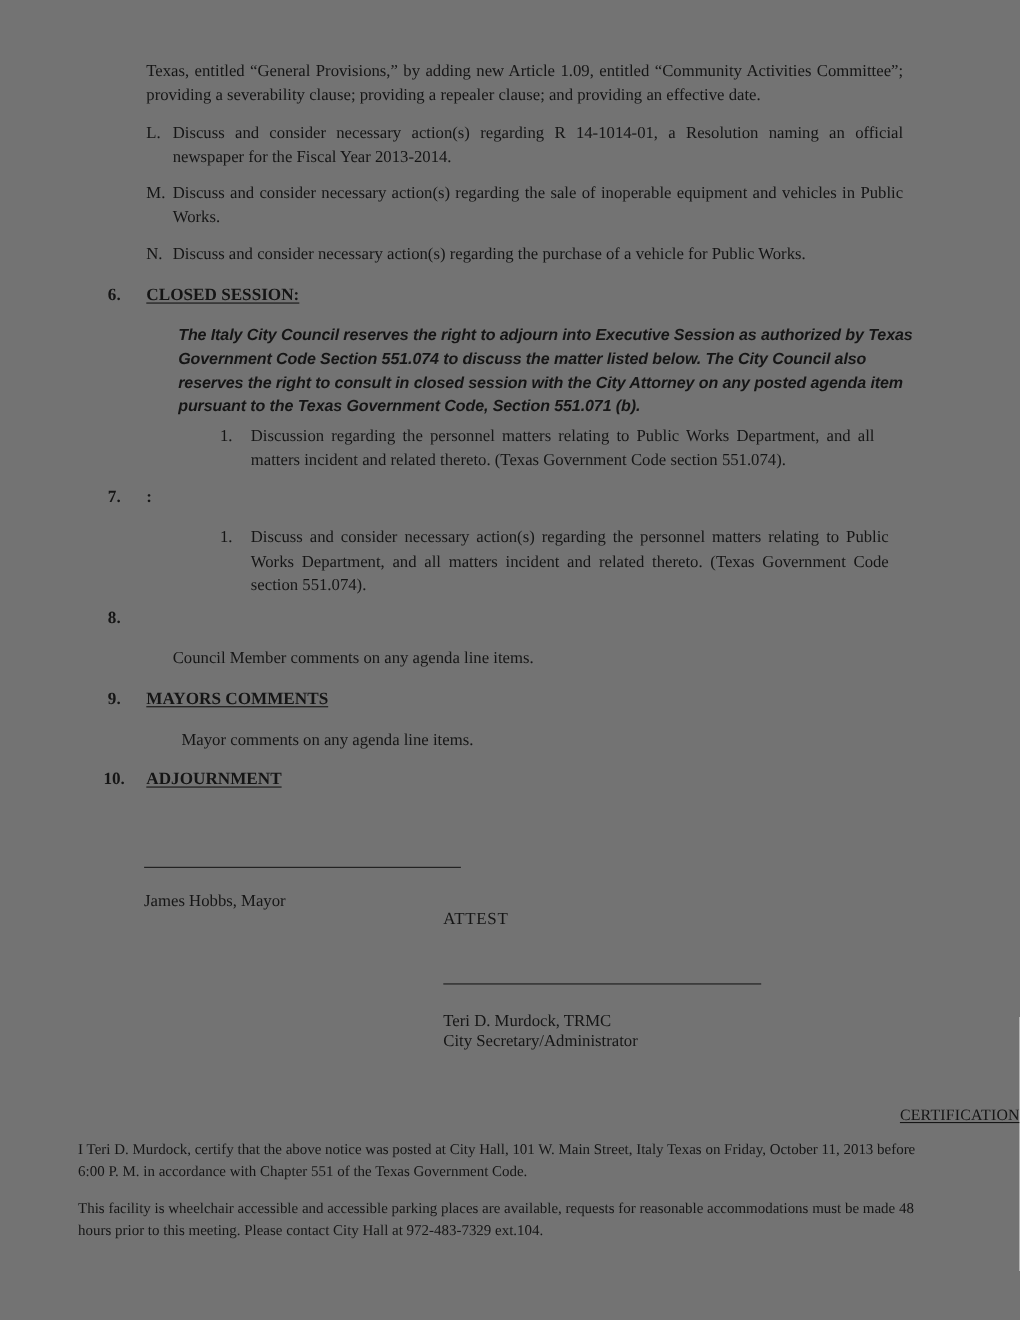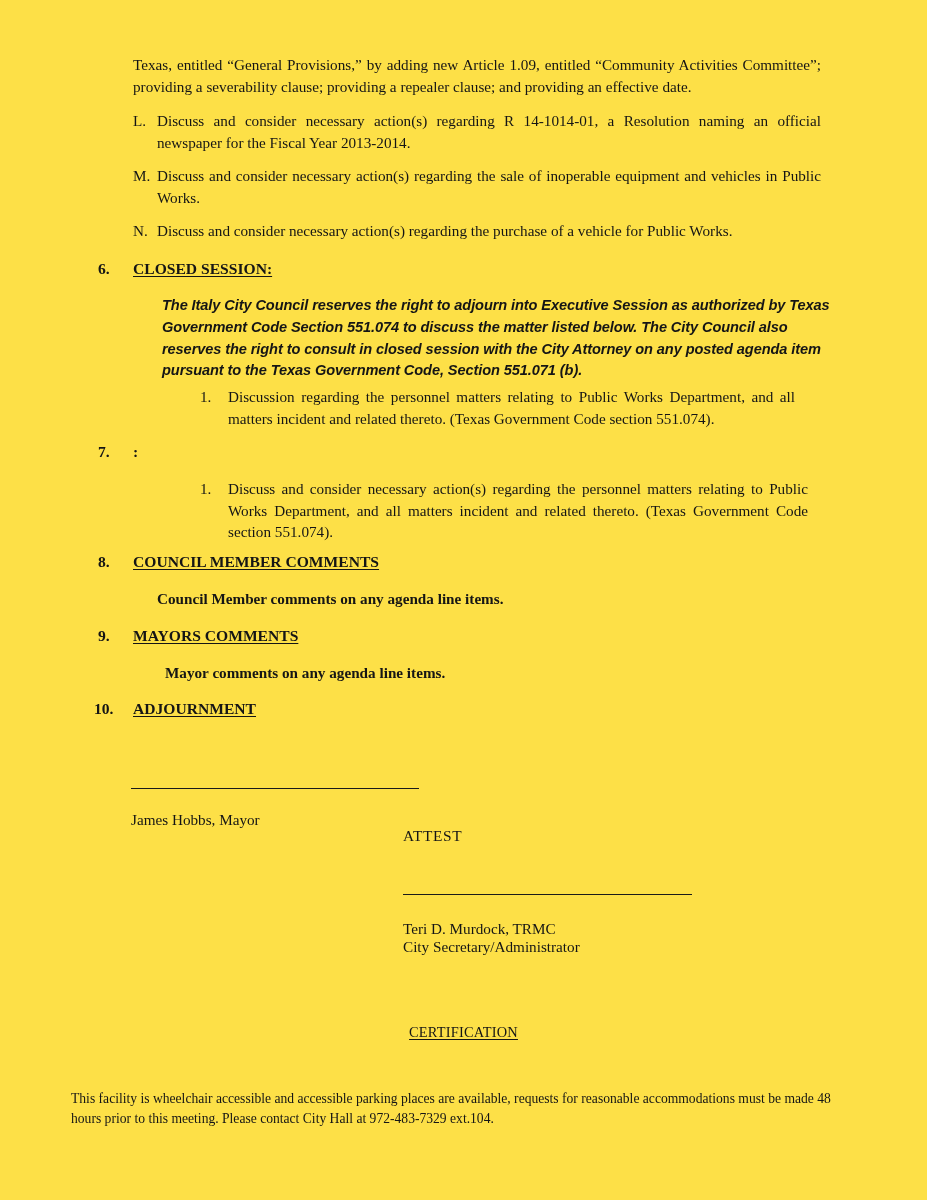--- a/index.html
+++ b/index.html
@@ -7,37 +7,37 @@
     margin: 0;
     padding: 0;
     background: #ffffff;
   }
 
   .page {
     position: relative;
     width: 927px;
     height: 1200px;
     margin: 0 auto;
-    background: #fde047;
+    background: #737373;
     color: #151515;
     font-family: "Liberation Serif", "DejaVu Serif", serif;
     overflow: hidden;
   }
 
   
   .blk { position: absolute; }
 
   .body-text {
     font-size: 15.2px;
     line-height: 21.5px;
     text-align: justify;
     text-justify: inter-word;
   }
 
-  .no-just { text-align: left; font-weight: bold; }
+  .no-just { text-align: left; }
 
   
   .row {
     display: flex;
     align-items: flex-start;
   }
 
   .marker {
     flex: 0 0 auto;
     font-size: 15.2px;
@@ -189,21 +189,20 @@
 
   <div class="blk" style="left:200px; top:478px; width:608px;">
     <div class="row">
       <span class="marker" style="width:28px;">1.</span>
       <span class="row-body">Discuss and consider necessary action(s) regarding the personnel matters relating to Public Works Department, and all matters incident and related thereto.  (Texas Government Code section 551.074).</span>
     </div>
   </div>
 
   <div class="blk sec-row" style="left:98px; top:551px; width:700px;">
     <span class="sec-num" style="width:35px;">8.</span>
-    <span class="sec-title">COUNCIL MEMBER COMMENTS</span>
   </div>
 
   <div class="blk body-text no-just" style="left:157px; top:588px; width:660px;">
     <span>Council Member comments on any agenda line items.</span>
   </div>
 
   <div class="blk sec-row" style="left:98px; top:625px; width:700px;">
     <span class="sec-num" style="width:35px;">9.</span>
     <span class="sec-title">MAYORS COMMENTS</span>
   </div>
@@ -230,22 +229,25 @@
   <div class="sig-line" style="left:403px; top:894px; width:289px;"></div>
 
   <div class="sig-name" style="left:403px; top:900px; width:400px;">
     <span>Teri D. Murdock, TRMC</span>
   </div>
 
   <div class="sig-name" style="left:403px; top:918px; width:400px;">
     <span>City Secretary/Administrator</span>
   </div>
 
-  <div class="cert-head" style="left:0; top:1005px; width:927px; text-align:center;margin-top:18px;">
+  <div class="cert-head" style="left:0; top:1005px; width:927px; text-align:right;">
     <span>CERTIFICATION</span>
   </div>
 
+  <div class="cert-para" style="left:71px; top:1035px; width:772px;">
+    <span>I Teri D. Murdock, certify that the above notice was posted at City Hall, 101 W. Main Street, Italy Texas on Friday, October 11, 2013 before 6:00 P. M. in accordance with Chapter 551 of the Texas Government Code.</span>
+  </div>
 
   <div class="cert-para" style="left:71px; top:1089px; width:772px;">
     <span>This facility is wheelchair accessible and accessible parking places are available, requests for reasonable accommodations must be made 48 hours prior to this meeting.  Please contact City Hall at 972-483-7329 ext.104.</span>
   </div>
 
 </div>
 
 </body></html>

